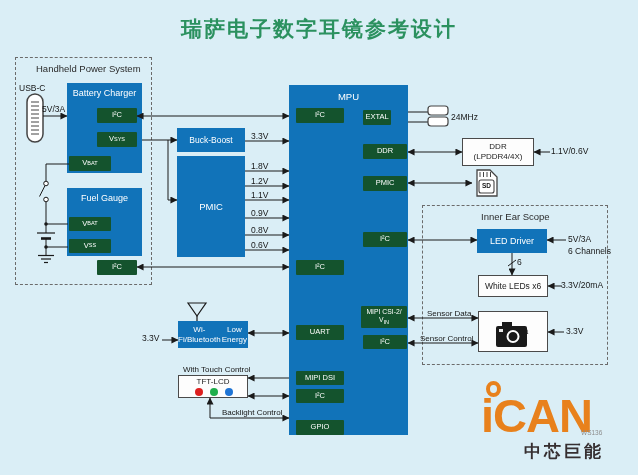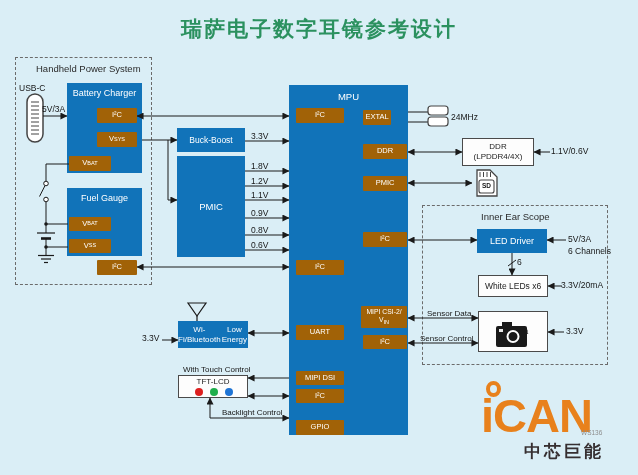--- a/index.html
+++ b/index.html
@@ -6,21 +6,21 @@
   html,body{background:#eef7fb}
   body{font-family:"Liberation Sans",sans-serif}
   .stage{position:relative;width:638px;height:475px;background:#daeef6;overflow:hidden}
   .title{position:absolute;left:0;right:0;top:15px;text-align:center;font-size:21px;font-weight:bold;
          color:#2b915f;letter-spacing:2px}
   .dashed{position:absolute;border:1.5px dashed #6b6b6b}
   .boxlabel{position:absolute;color:#2b2b2b;font-size:9.5px;white-space:nowrap}
   .blk{position:absolute;background:#1173b9;color:#fff}
   .blk.center{display:flex;align-items:center;justify-content:center;text-align:center}
   .blk-title{position:absolute;left:0;width:100%;text-align:center;font-size:9px;color:#fff;white-space:nowrap}
-  .sub{position:absolute;background:#a16207;color:#fff;display:flex;align-items:center;justify-content:center;
+  .sub{position:absolute;background:#14532d;color:#fff;display:flex;align-items:center;justify-content:center;
        font-size:7.5px;white-space:nowrap;border-radius:1px;text-align:center;line-height:1.15}
   .sub sub,.lbl sub{font-size:5.5px;line-height:1}
   .wbox{position:absolute;background:#fdfdfd;border:1px solid #4a4a4a;color:#222;
         display:flex;flex-direction:column;align-items:center;justify-content:center;text-align:center}
   .lbl{position:absolute;color:#161616;font-size:8.5px;white-space:nowrap}
   .lbl.small{font-size:8px}
   .wires{position:absolute;left:0;top:0;pointer-events:none}
   .dot{position:absolute;width:8px;height:8px;border-radius:50%}
   .ring{position:absolute;left:486px;top:381px;width:15px;height:16px;border:4px solid #e8811c;border-radius:50%}
   .logo-name{position:absolute;left:481px;top:392px;font-size:47px;font-weight:bold;color:#e8811c;

